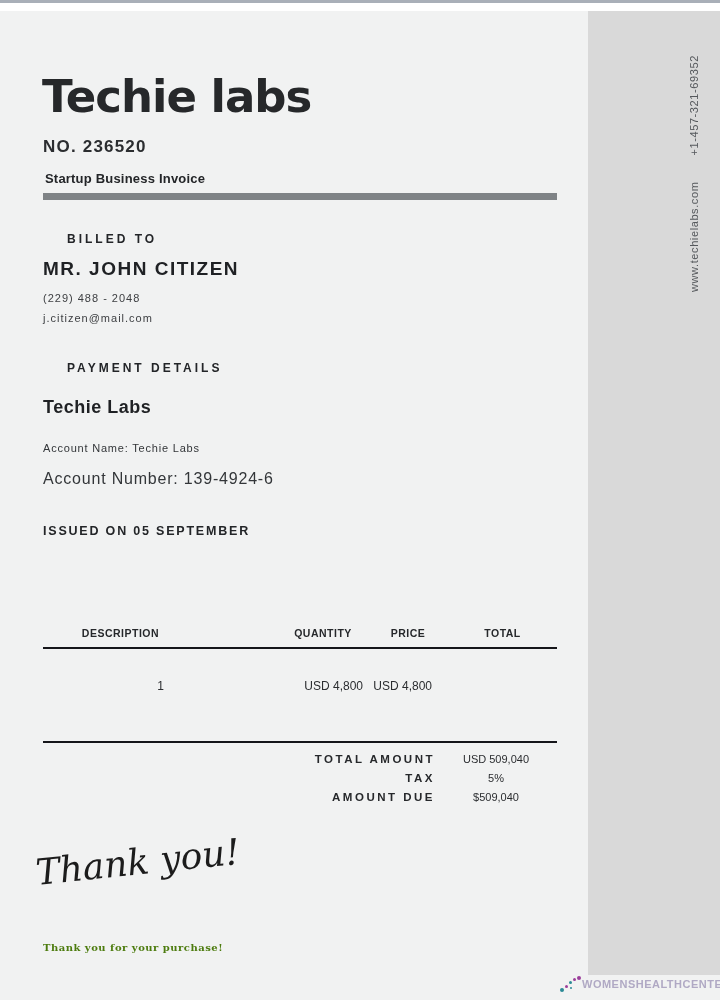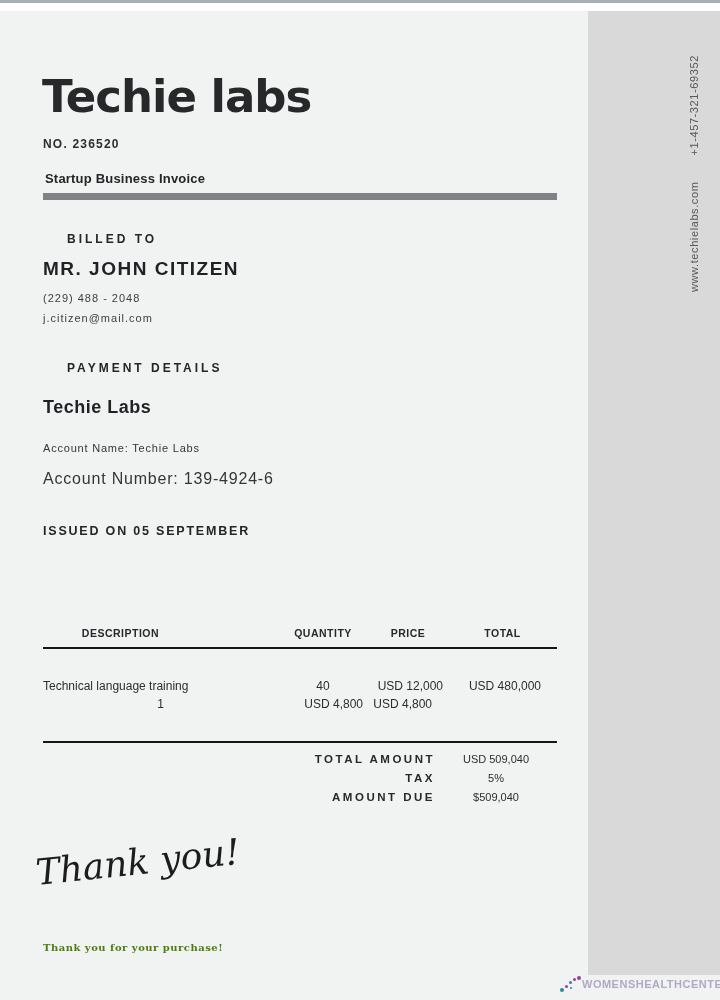--- a/index.html
+++ b/index.html
@@ -27,21 +27,21 @@
   }
   .vertical-contact .gap { display:inline-block; width:26px; }
 
   .logo {
     position:absolute; left:42px; top:70px;
     font-size:45px; font-weight:800; letter-spacing:-1px; color:#26282a;
     font-family:"DejaVu Sans","Liberation Sans",sans-serif;
   }
   .invoice-no {
     position:absolute; left:43px; top:137px;
-    font-size:12px; font-weight:bold; letter-spacing:1.2px; color:#2b2d30;
+    font-size:17px; font-weight:bold; letter-spacing:1.2px; color:#2b2d30;
   }
   .subtitle {
     position:absolute; left:45px; top:171px;
     font-size:13px; font-weight:bold; letter-spacing:0.2px; color:#232528;
   }
   .divider-bar {
     position:absolute; left:43px; top:193px; width:514px; height:7px;
     background:#7f8386;
   }
   .section-heading {
@@ -162,26 +162,20 @@
 <div class="issued">ISSUED ON 05 SEPTEMBER</div>
 
 <div class="items-table">
   <div class="tgrid thead">
     <div class="th h-desc">DESCRIPTION</div>
     <div class="th">QUANTITY</div>
     <div class="th">PRICE</div>
     <div class="th">TOTAL</div>
   </div>
   <div class="items-body">
-    <div class="tgrid trow">
-      <div class="td-desc">Technical language training</div>
-      <div class="td-qty">40</div>
-      <div class="td-price">USD 12,000</div>
-      <div class="td-total">USD 480,000</div>
-    </div>
     <div class="tgrid trow">
       <div class="td-qty">1</div>
       <div class="td-price">USD 4,800</div>
       <div class="td-total">USD 4,800</div>
     </div>
   </div>
 </div>
 
 <div class="totals-rule"></div>
 

